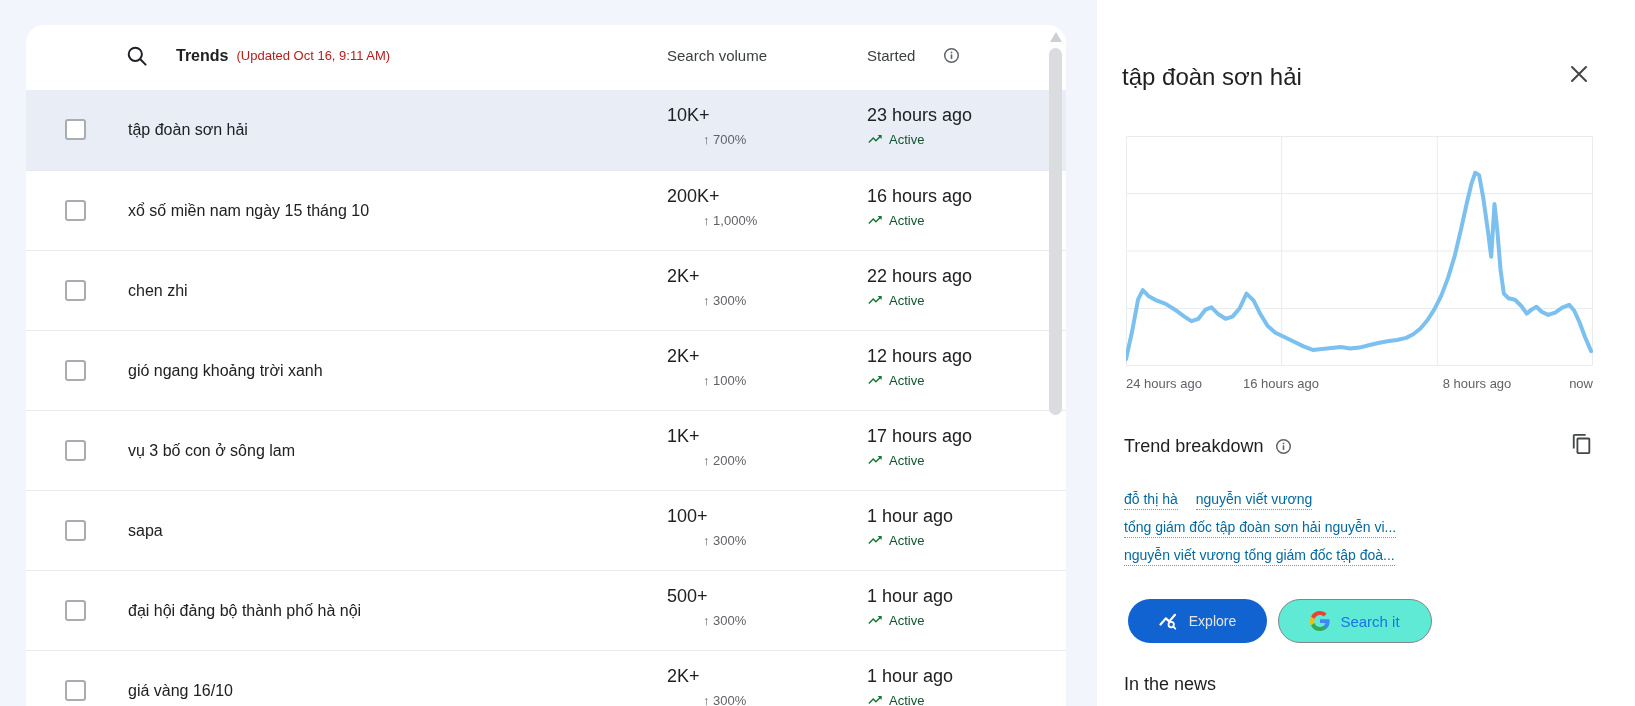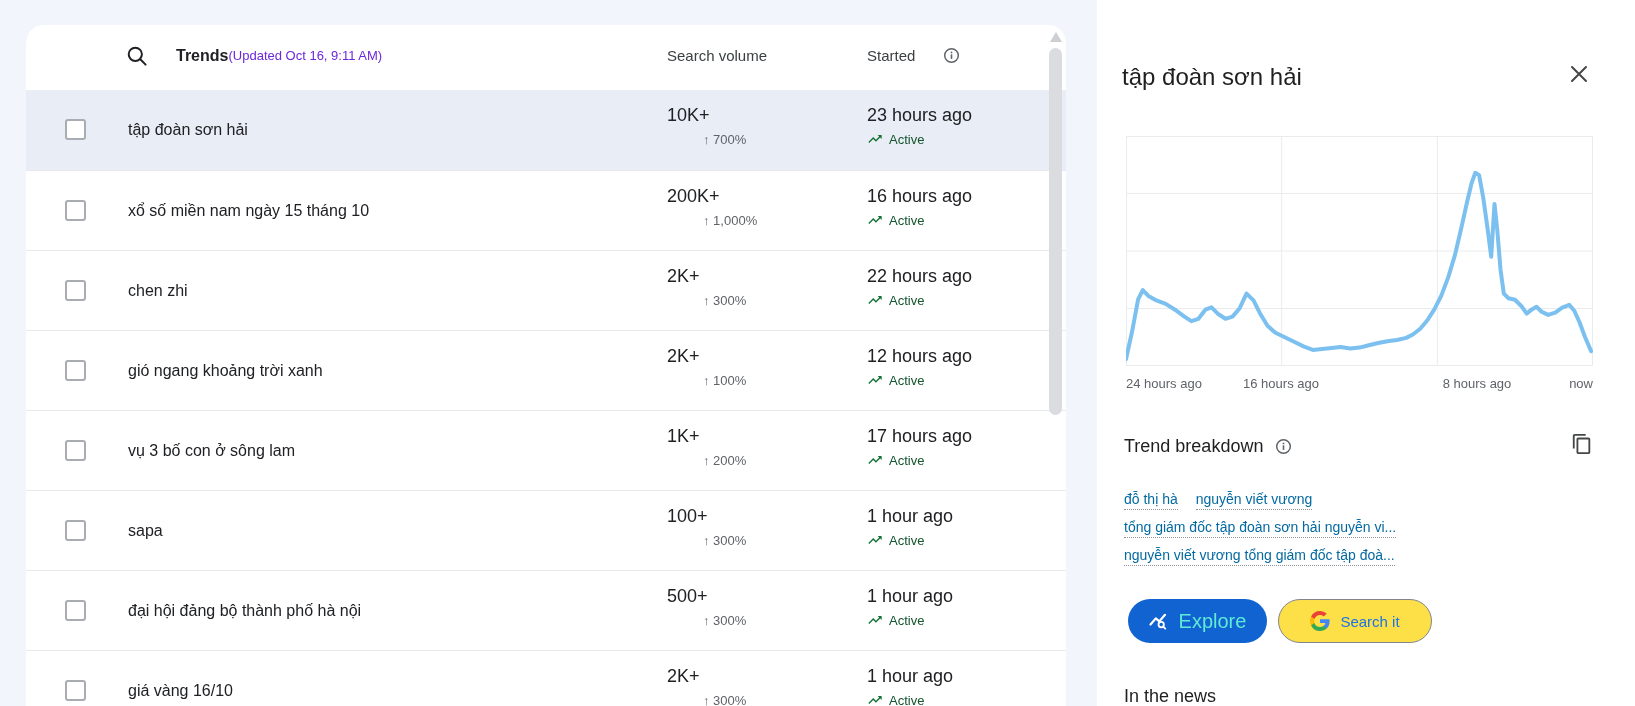--- a/index.html
+++ b/index.html
@@ -10,21 +10,21 @@
   }
   .card { background:#fff; position:absolute; }
 
   
   #left-card { left:26px; top:25px; width:1040px; height:681px; border-radius:18px 18px 0 0; overflow:hidden; }
   #list-header { position:relative; height:65px; }
   #list-header .hcell { position:absolute; top:0; height:61px; display:flex; align-items:center; }
   #search-icon { left:100px; cursor:pointer; }
   #trends-title-wrap { left:150px; }
   #trends-title { font-size:16px; font-weight:700; color:#202124; }
-  #trends-updated { font-size:13px; color:#6d28d9; margin-left:0; }
+  #trends-updated { font-size:13px; color:#b91c1c; margin-left:8px; }
   .colhead { font-size:15px; font-weight:500; color:#3c4043; cursor:pointer; }
   #col-volume { left:641px; }
   #col-started { left:841px; }
   #started-info-icon { position:absolute; left:917px; top:0; height:61px; display:flex; align-items:center; cursor:pointer; }
 
   .trow { position:relative; height:80px; cursor:pointer; }
   .trow + .trow { border-top:1px solid #e9eaed; }
   .trow.highlight { background:#e9edf6; }
   .checkbox { position:absolute; left:39px; top:29px; width:21px; height:21px; border:2px solid #a9acb0; border-radius:3px; background:#fff; cursor:pointer; }
   .term { position:absolute; left:102px; top:0; height:100%; display:flex; align-items:center; font-size:16px; color:#202124; }
@@ -59,26 +59,26 @@
   #breakdown-info-icon { margin-left:12px; display:flex; cursor:pointer; }
   #copy-btn { position:absolute; left:474px; top:433px; width:24px; height:24px; cursor:pointer; }
 
   #breakdown-links { position:absolute; left:27px; top:490px; width:480px; }
   .link-line { height:20px; margin-bottom:8px; white-space:nowrap; }
   .bd-link { display:inline-block; margin-right:18px; font-size:14px; color:#0369a1; border-bottom:1.5px dotted #8f949a; padding-bottom:2px; cursor:pointer; }
 
   #action-bar { position:absolute; left:31px; top:599px; display:flex; gap:11px; }
   #explore-btn { width:139px; height:44px; border-radius:22px; background:#1263d2; border:none;
     display:flex; align-items:center; justify-content:center; gap:10px; cursor:pointer; }
-  #explore-label { color:#5eead4; font-size:20px; font-weight:500; font-family:inherit;text-align:center; }
-  #search-it-btn { width:154px; height:44px; border-radius:22px; background:#fde047; border:1px solid #82868b;
+  #explore-label { color:#e5e5e5; font-size:14px; font-weight:500; font-family:inherit;text-align:center; }
+  #search-it-btn { width:154px; height:44px; border-radius:22px; background:#5eead4; border:1px solid #82868b;
     display:flex; align-items:center; justify-content:center; gap:10px; cursor:pointer; }
   #search-it-label { color:#1a73e8; font-size:15px; font-weight:500; font-family:inherit; }
 
-  #news-title { position:absolute; left:27px; top:674px; font-size:18px; font-weight:500; color:#1f1f1f;margin-top:12px; }
+  #news-title { position:absolute; left:27px; top:674px; font-size:18px; font-weight:500; color:#1f1f1f; }
 </style>
 </head>
 <body>
 
 <div id="left-card" class="card">
 
   <div id="list-header">
     <span id="search-icon" class="hcell">
       <svg width="22" height="22" viewBox="0 0 22 22" fill="none">
         <circle cx="9.3" cy="9.3" r="6.6" stroke="#202124" stroke-width="2"></circle>

